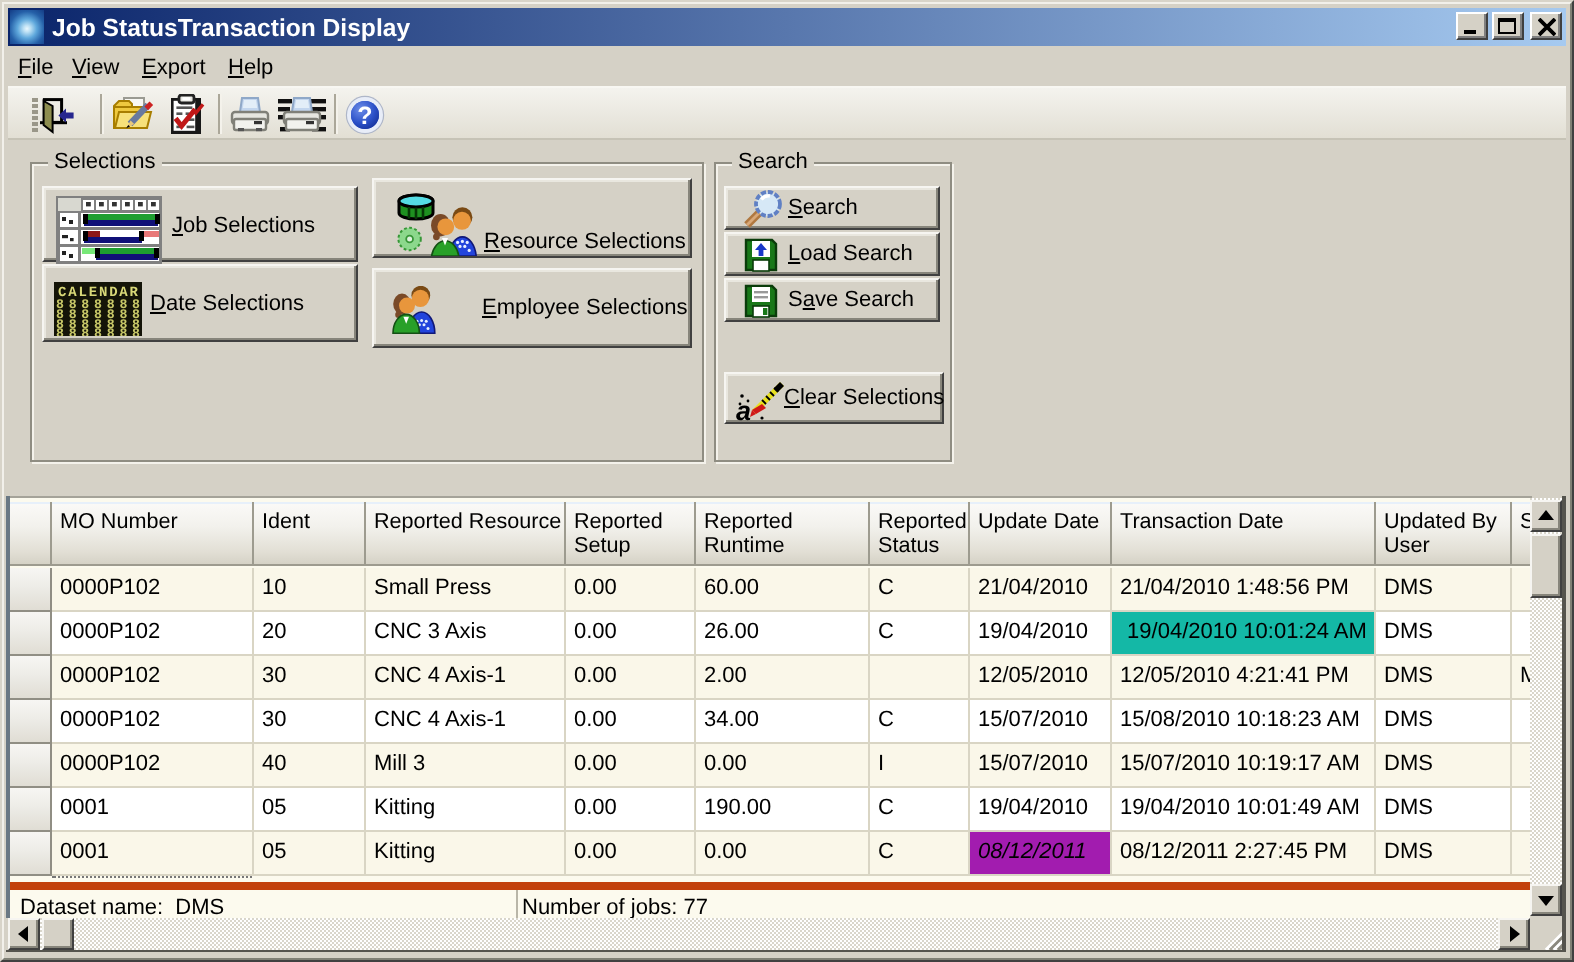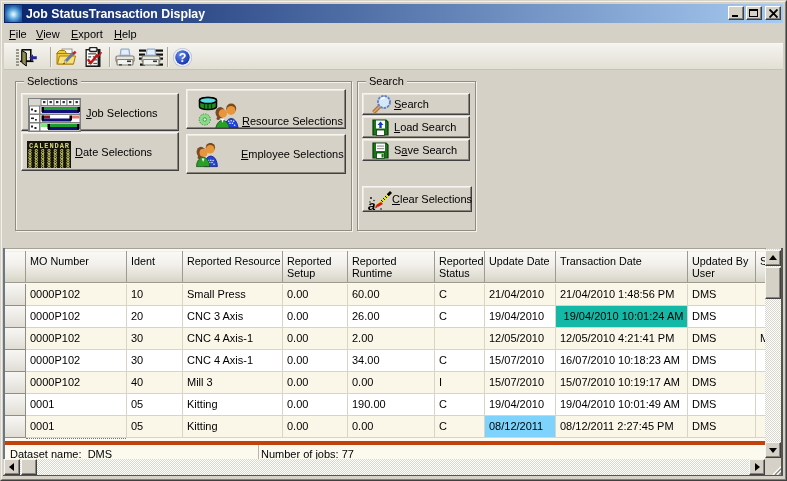--- a/index.html
+++ b/index.html
@@ -399,21 +399,21 @@
 <div class="cell" style="left:684px;top:79px;width:68px;background:#FAF7E9;">DMS</div>
 <div class="cell" style="left:752px;top:79px;width:15px;background:#FAF7E9;">M</div>
 <div class="rowsel" style="top:101px;"></div>
 <div class="cell" style="left:22px;top:101px;width:101px;background:#FFFFFF;">0000P102</div>
 <div class="cell" style="left:123px;top:101px;width:56px;background:#FFFFFF;">30</div>
 <div class="cell" style="left:179px;top:101px;width:100px;background:#FFFFFF;">CNC 4 Axis-1</div>
 <div class="cell" style="left:279px;top:101px;width:65px;background:#FFFFFF;">0.00</div>
 <div class="cell" style="left:344px;top:101px;width:87px;background:#FFFFFF;">34.00</div>
 <div class="cell" style="left:431px;top:101px;width:50px;background:#FFFFFF;">C</div>
 <div class="cell" style="left:481px;top:101px;width:71px;background:#FFFFFF;">15/07/2010</div>
-<div class="cell" style="left:552px;top:101px;width:132px;background:#FFFFFF;">16/07/2010 10:18:23 AM</div>
+<div class="cell" style="left:552px;top:101px;width:132px;background:#FFFFFF;">15/08/2010 10:18:23 AM</div>
 <div class="cell" style="left:684px;top:101px;width:68px;background:#FFFFFF;">DMS</div>
 <div class="cell" style="left:752px;top:101px;width:15px;background:#FFFFFF;"></div>
 <div class="rowsel" style="top:123px;"></div>
 <div class="cell" style="left:22px;top:123px;width:101px;background:#FAF7E9;">0000P102</div>
 <div class="cell" style="left:123px;top:123px;width:56px;background:#FAF7E9;">40</div>
 <div class="cell" style="left:179px;top:123px;width:100px;background:#FAF7E9;">Mill 3</div>
 <div class="cell" style="left:279px;top:123px;width:65px;background:#FAF7E9;">0.00</div>
 <div class="cell" style="left:344px;top:123px;width:87px;background:#FAF7E9;">0.00</div>
 <div class="cell" style="left:431px;top:123px;width:50px;background:#FAF7E9;">I</div>
 <div class="cell" style="left:481px;top:123px;width:71px;background:#FAF7E9;">15/07/2010</div>
@@ -431,21 +431,21 @@
 <div class="cell" style="left:552px;top:145px;width:132px;background:#FFFFFF;">19/04/2010 10:01:49 AM</div>
 <div class="cell" style="left:684px;top:145px;width:68px;background:#FFFFFF;">DMS</div>
 <div class="cell" style="left:752px;top:145px;width:15px;background:#FFFFFF;"></div>
 <div class="rowsel" style="top:167px;"></div>
 <div class="cell" style="left:22px;top:167px;width:101px;background:#FAF7E9;">0001</div>
 <div class="cell" style="left:123px;top:167px;width:56px;background:#FAF7E9;">05</div>
 <div class="cell" style="left:179px;top:167px;width:100px;background:#FAF7E9;">Kitting</div>
 <div class="cell" style="left:279px;top:167px;width:65px;background:#FAF7E9;">0.00</div>
 <div class="cell" style="left:344px;top:167px;width:87px;background:#FAF7E9;">0.00</div>
 <div class="cell" style="left:431px;top:167px;width:50px;background:#FAF7E9;">C</div>
-<div class="cell" style="left:481px;top:167px;width:71px;background:#7dd3fc;">08/12/2011</div>
+<div class="cell" style="left:481px;top:167px;width:71px;background:#a21caf;font-style:italic;">08/12/2011</div>
 <div class="cell" style="left:552px;top:167px;width:132px;background:#FAF7E9;">08/12/2011 2:27:45 PM</div>
 <div class="cell" style="left:684px;top:167px;width:68px;background:#FAF7E9;">DMS</div>
 <div class="cell" style="left:752px;top:167px;width:15px;background:#FAF7E9;"></div>
 <div style="position:absolute;left:22px;top:189px;width:100px;height:1px;border-top:1px dotted #777;"></div>
 </div>
 
 <div class="abs" id="statusrow">
   <span class="abs" style="left:6px; top:3px;">Dataset name:&nbsp; DMS</span>
   <div class="abs" style="left:254px; top:0; width:1px; height:18px; background:#B9B6A8;"></div>
   <span class="abs" style="left:257px; top:3px;">Number of jobs: 77</span>

